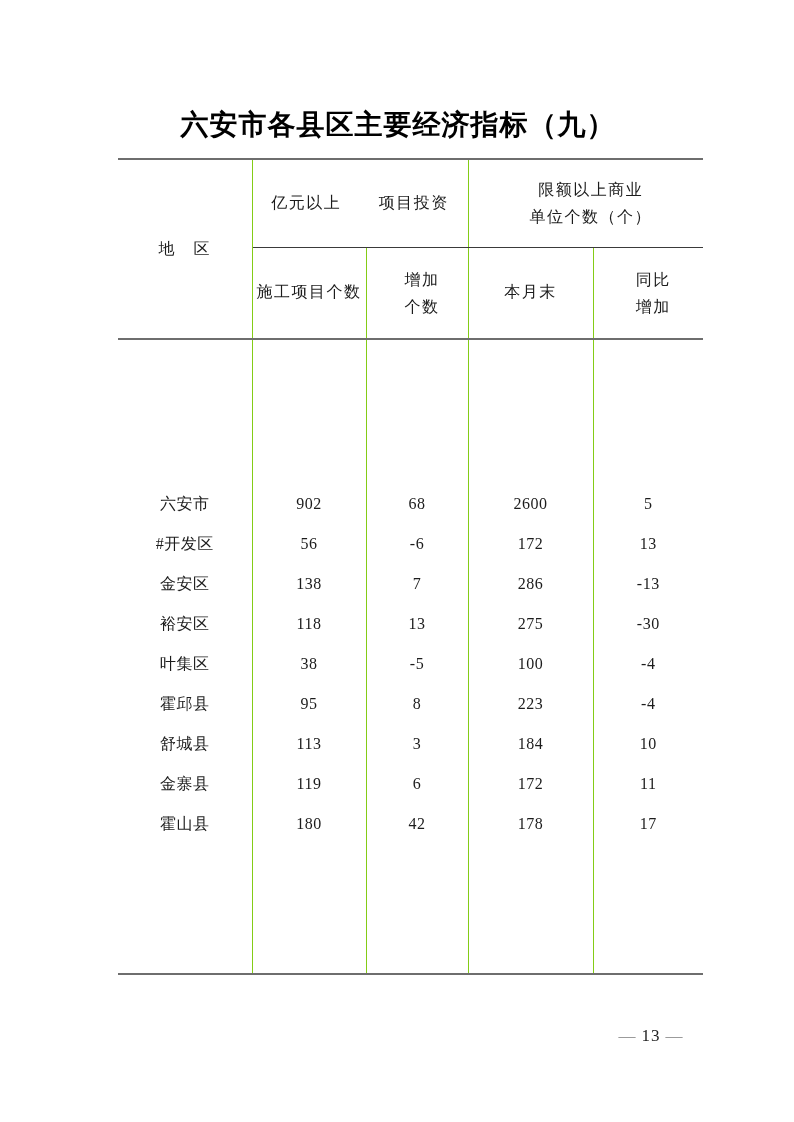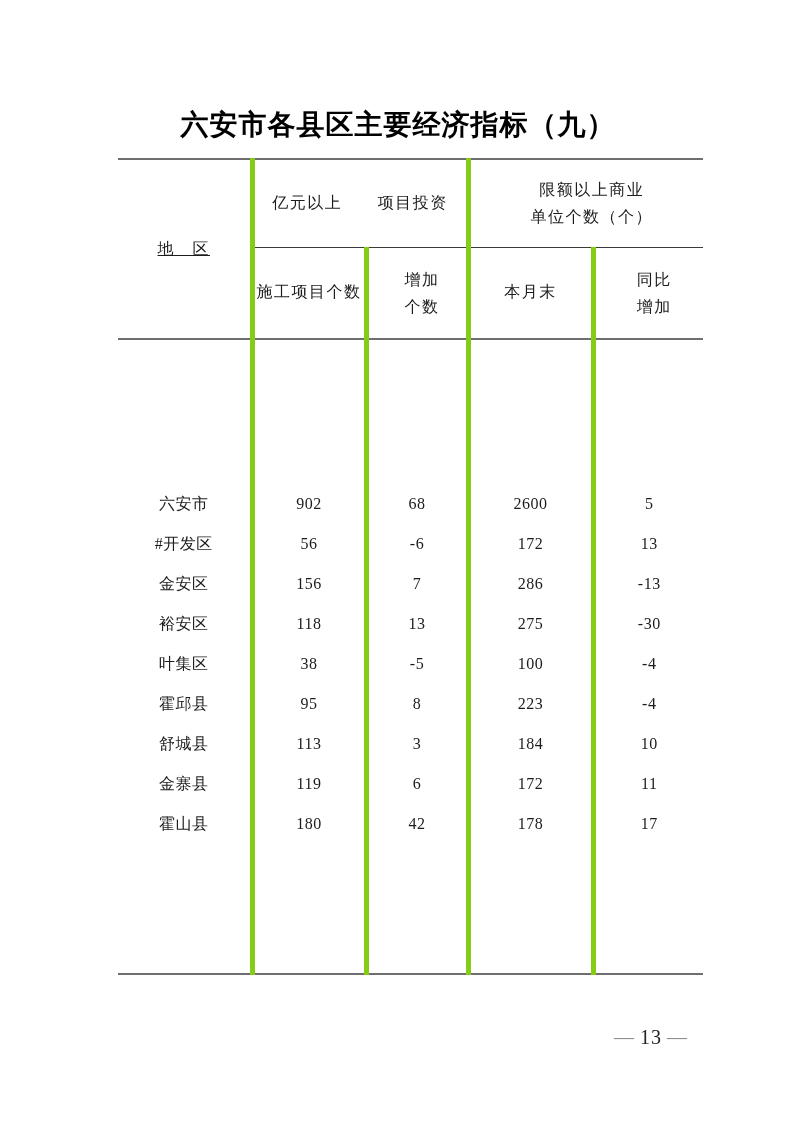--- a/index.html
+++ b/index.html
@@ -40,27 +40,27 @@
   }
 
   .stats-table th, .stats-table td {
     font-weight: normal;
     text-align: center;
     vertical-align: middle;
     padding: 0;
   }
 
   
-  .v-rule { border-right: 5px solid #84cc16; }
+  .v-rule { border-right: 1px solid #84cc16; }
 
   
   tr.head-row-1 > th { height: 88px; }
   tr.head-row-1 > th.group-cell { border-bottom: 1px solid #3a3a3a; }
   tr.head-row-2 > th { height: 92px; border-bottom: 2px solid #6e6e6e; }
-  th.region-cell { border-bottom: 2px solid #6e6e6e; text-decoration: underline; }
+  th.region-cell { border-bottom: 2px solid #6e6e6e; }
 
   th { letter-spacing: 1.5px; }
 
   .split-group {
     display: flex;
     width: 100%;
     align-items: center;
   }
   .split-group > span { flex: 1; text-align: center; }
 
@@ -71,21 +71,21 @@
   tr.spacer-top > td { height: 145px; }
   tr.spacer-bottom > td { height: 130px; }
   tr.data-row > td { height: 40px; letter-spacing: 0.5px; }
 
   .page-number {
     position: absolute;
     top: 1026px;
     left: 601px;
     width: 100px;
     text-align: center;
-    font-size: 20px;
+    font-size: 17px;
     letter-spacing: 1px;
     white-space: nowrap;
   }
   .page-number .dash { color: #8a8a8a; padding: 0 5px; }
   .page-number .num { color: #222222; }
 </style>
 </head>
 <body>
 
 <div class="page">
@@ -157,21 +157,21 @@
       </tr>
       <tr class="data-row">
         <td class="v-rule">#开发区</td>
         <td class="v-rule">56</td>
         <td class="v-rule">-6</td>
         <td class="v-rule">172</td>
         <td>13</td>
       </tr>
       <tr class="data-row">
         <td class="v-rule">金安区</td>
-        <td class="v-rule">156</td>
+        <td class="v-rule">138</td>
         <td class="v-rule">7</td>
         <td class="v-rule">286</td>
         <td>-13</td>
       </tr>
       <tr class="data-row">
         <td class="v-rule">裕安区</td>
         <td class="v-rule">118</td>
         <td class="v-rule">13</td>
         <td class="v-rule">275</td>
         <td>-30</td>

